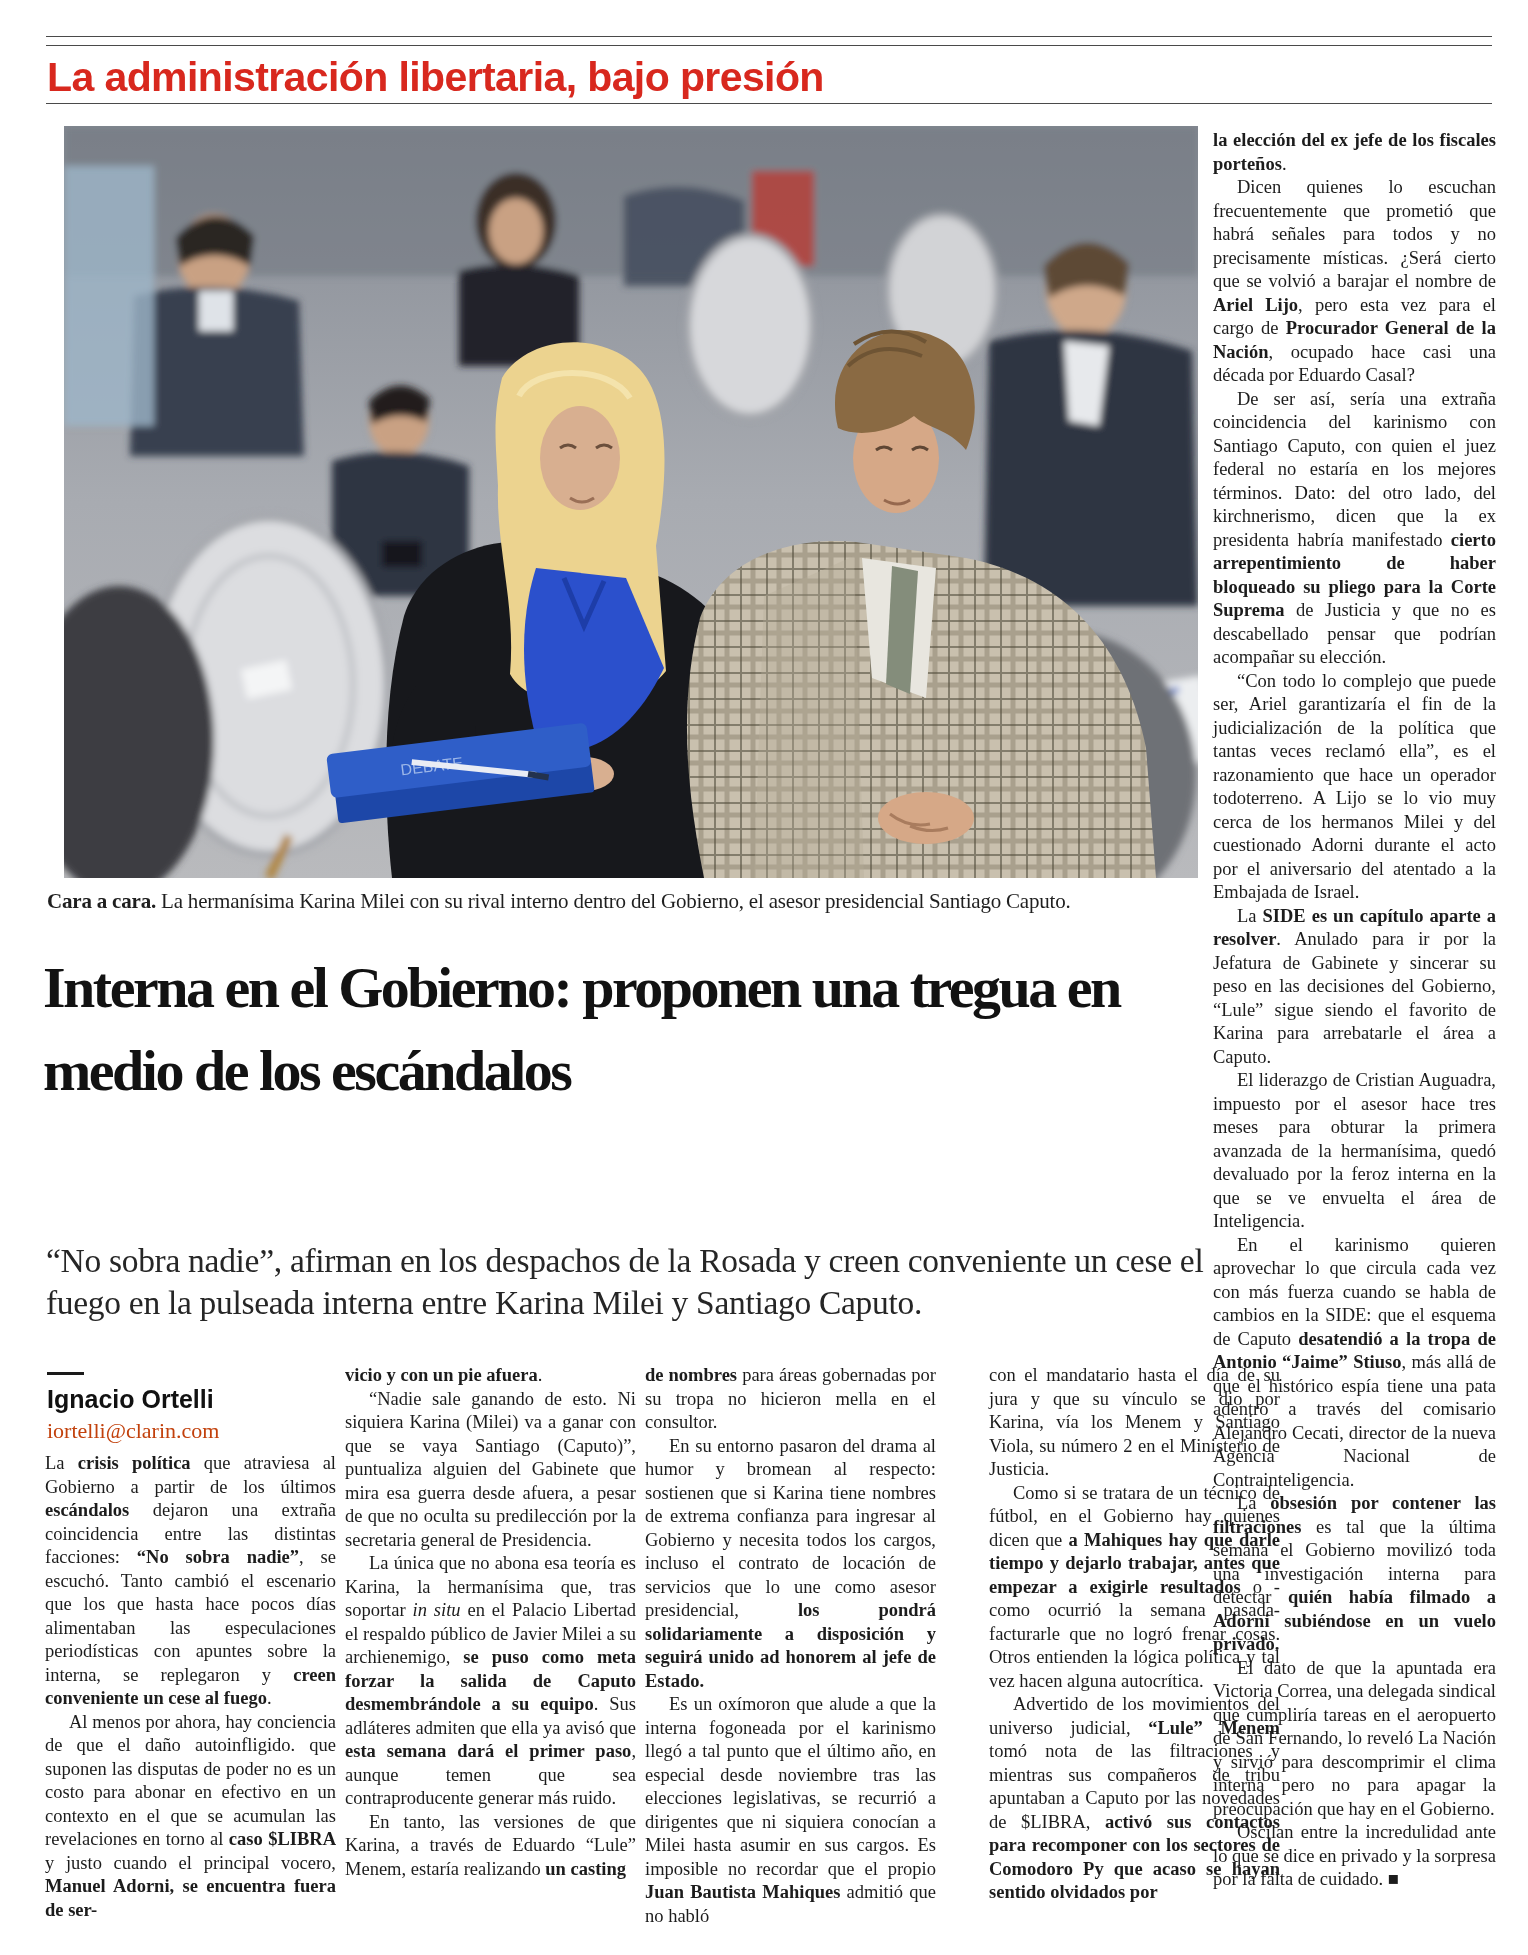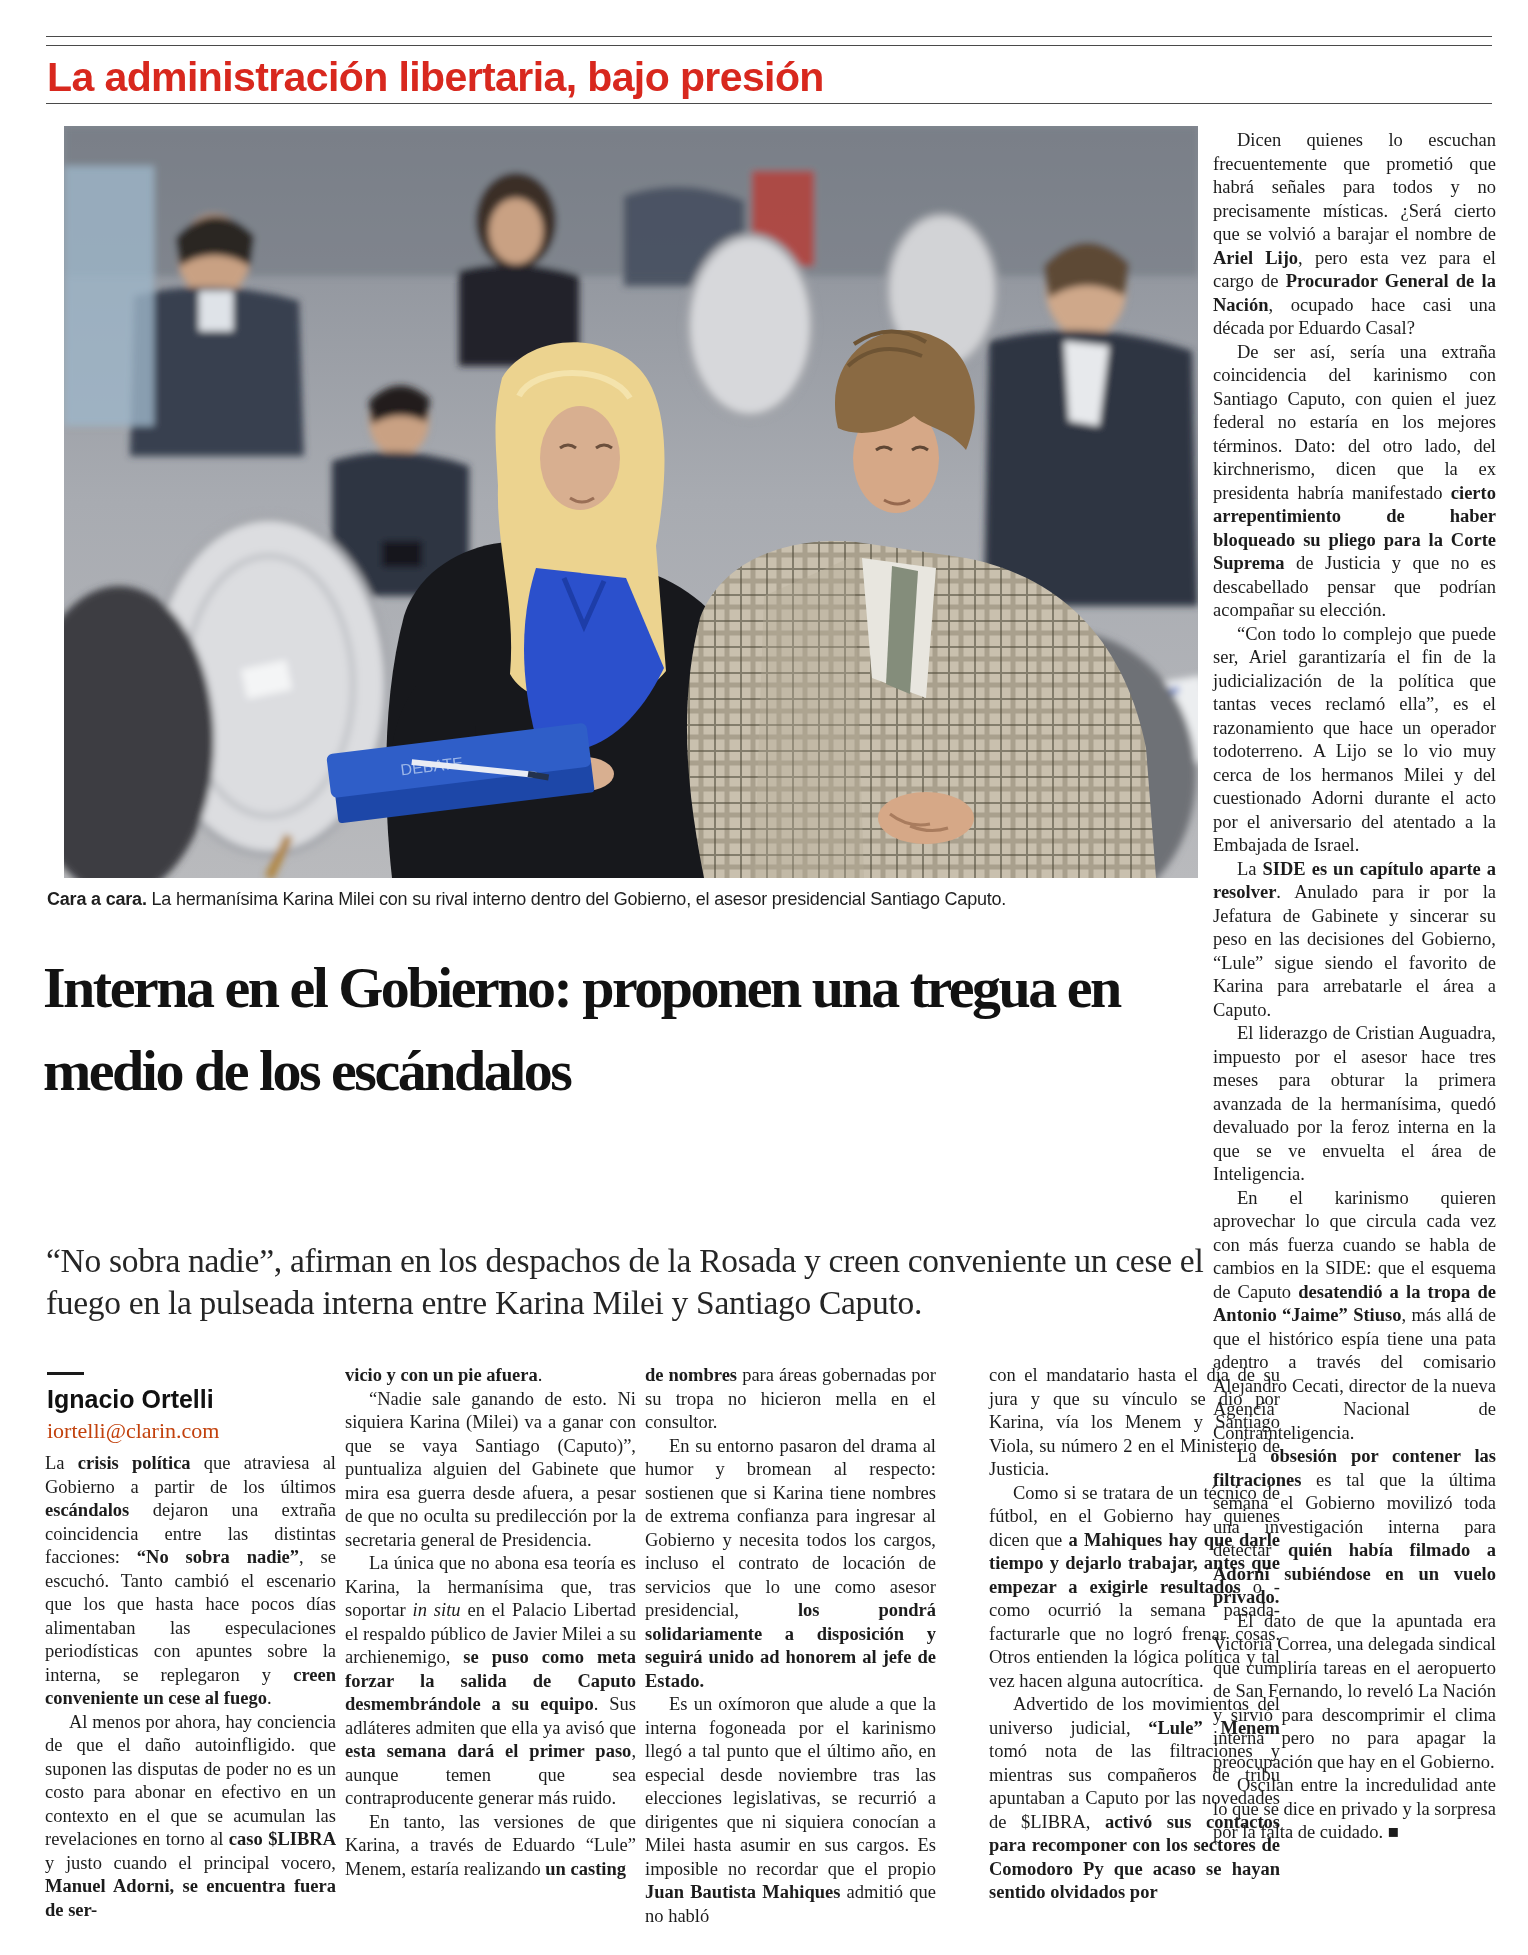--- a/index.html
+++ b/index.html
@@ -17,21 +17,21 @@
     left:47px;top:54px;
     font-family:"Liberation Sans", sans-serif;font-weight:bold;
     font-size:41px;letter-spacing:-0.6px;color:var(--accent,#d8281e);
   }
   
   .photo-wrap{left:64px;top:126px;width:1134px;height:752px;overflow:hidden;background:#9aa0a8;}
   .photo-wrap svg{display:block;}
   
   .caption{
     left:47px;top:889px;width:1155px;
-    font-family:Liberation Sans, sans-serif;font-size:18px;color:#1f1f1f;
+    font-family:Liberation Serif, serif;font-size:21px;color:#1f1f1f;
     letter-spacing:-0.2px;white-space:nowrap;
   }
   .caption .lead{font-weight:bold;}
   
   .headline{
     left:43px;top:946px;width:1170px;
     font-family:"Liberation Serif", serif;font-weight:bold;
     font-size:58px;line-height:83px;letter-spacing:-2.5px;color:#121212;
   }
   
@@ -197,20 +197,21 @@
     <p><span>En su entorno pasaron del drama al humor y bromean al respecto: sostienen que si Karina tiene nombres de extrema confianza para ingresar al Gobierno y necesita todos los cargos, incluso el contrato de locación de servicios que lo une como asesor presidencial, </span><span class="b">los pondrá solidariamente a disposición y seguirá unido ad honorem al jefe de Estado.</span></p>
     <p><span>Es un oxímoron que alude a que la interna fogoneada por el karinismo llegó a tal punto que el último año, en especial desde noviembre tras las elecciones legislativas, se recurrió a dirigentes que ni siquiera conocían a Milei hasta asumir en sus cargos. Es imposible no recordar que el propio </span><span class="b">Juan Bautista Mahiques</span><span> admitió que no habló</span></p>
   </div>
 <div class="abs col col-4">
     <p class="cont"><span>con el mandatario hasta el día de su jura y que su vínculo se dio por Karina, vía los Menem y Santiago Viola, su número 2 en el Ministerio de Justicia.</span></p>
     <p><span>Como si se tratara de un técnico de fútbol, en el Gobierno hay quienes dicen que </span><span class="b">a Mahiques hay que darle tiempo y dejarlo trabajar, antes que empezar a exigirle resultados</span><span> o -como ocurrió la semana pasada- facturarle que no logró frenar cosas. Otros entienden la lógica política y tal vez hacen alguna autocrítica.</span></p>
     <p><span>Advertido de los movimientos del universo judicial, </span><span class="b">“Lule” Menem</span><span> tomó nota de las filtraciones y mientras sus compañeros de tribu apuntaban a Caputo por las novedades de $LIBRA, </span><span class="b">activó sus contactos para recomponer con los sectores de Comodoro Py que acaso se hayan sentido olvidados por</span></p>
   </div>
 
 <div class="abs sidebar">
+    <p class="cont"><span class="b">la elección del ex jefe de los fiscales porteños</span><span>.</span></p>
     <p><span>Dicen quienes lo escuchan frecuentemente que prometió que habrá señales para todos y no precisamente místicas. ¿Será cierto que se volvió a barajar el nombre de </span><span class="b">Ariel Lijo</span><span>, pero esta vez para el cargo de </span><span class="b">Procurador General de la Nación</span><span>, ocupado hace casi una década por Eduardo Casal?</span></p>
     <p><span>De ser así, sería una extraña coincidencia del karinismo con Santiago Caputo, con quien el juez federal no estaría en los mejores términos. Dato: del otro lado, del kirchnerismo, dicen que la ex presidenta habría manifestado </span><span class="b">cierto arrepentimiento de haber bloqueado su pliego para la Corte Suprema</span><span> de Justicia y que no es descabellado pensar que podrían acompañar su elección.</span></p>
     <p><span>“Con todo lo complejo que puede ser, Ariel garantizaría el fin de la judicialización de la política que tantas veces reclamó ella”, es el razonamiento que hace un operador todoterreno. A Lijo se lo vio muy cerca de los hermanos Milei y del cuestionado Adorni durante el acto por el aniversario del atentado a la Embajada de Israel.</span></p>
     <p><span>La </span><span class="b">SIDE es un capítulo aparte a resolver</span><span>. Anulado para ir por la Jefatura de Gabinete y sincerar su peso en las decisiones del Gobierno, “Lule” sigue siendo el favorito de Karina para arrebatarle el área a Caputo.</span></p>
     <p><span>El liderazgo de Cristian Auguadra, impuesto por el asesor hace tres meses para obturar la primera avanzada de la hermanísima, quedó devaluado por la feroz interna en la que se ve envuelta el área de Inteligencia.</span></p>
     <p><span>En el karinismo quieren aprovechar lo que circula cada vez con más fuerza cuando se habla de cambios en la SIDE: que el esquema de Caputo </span><span class="b">desatendió a la tropa de Antonio “Jaime” Stiuso</span><span>, más allá de que el histórico espía tiene una pata adentro a través del comisario Alejandro Cecati, director de la nueva Agencia Nacional de Contrainteligencia.</span></p>
     <p><span>La </span><span class="b">obsesión por contener las filtraciones</span><span> es tal que la última semana el Gobierno movilizó toda una investigación interna para detectar </span><span class="b">quién había filmado a Adorni subiéndose en un vuelo privado.</span></p>
     <p><span>El dato de que la apuntada era Victoria Correa, una delegada sindical que cumpliría tareas en el aeropuerto de San Fernando, lo reveló La Nación y sirvió para descomprimir el clima interna pero no para apagar la preocupación que hay en el Gobierno.</span></p>
     <p><span>Oscilan entre la incredulidad ante lo que se dice en privado y la sorpresa por la falta de cuidado. ■</span></p>
   </div>

